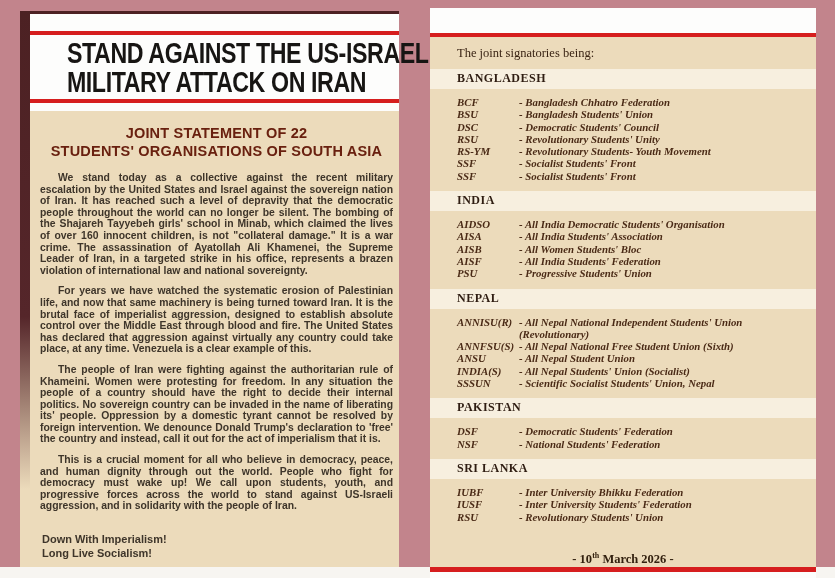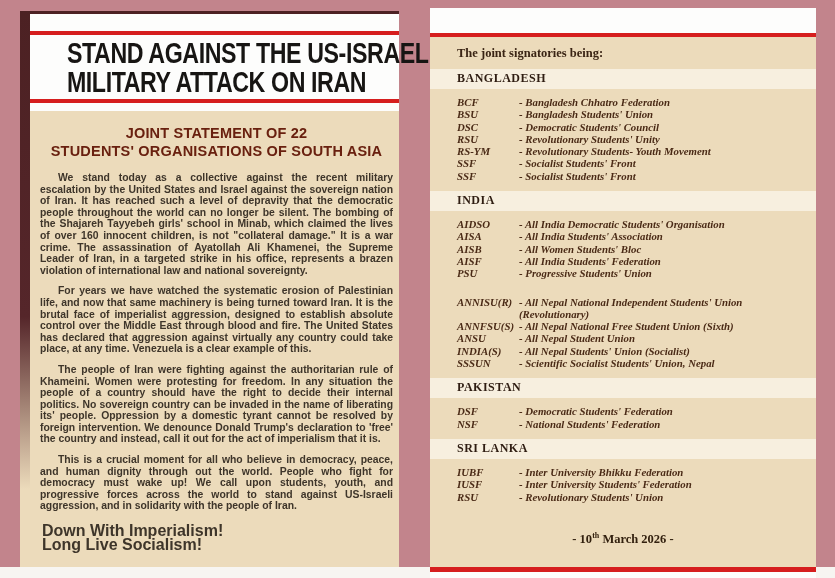--- a/index.html
+++ b/index.html
@@ -33,32 +33,32 @@
     padding:8px 6px 8px 20px;overflow:hidden;
   }
   .subtitle{
     color:var(--maroon_heading,#69200f);text-align:center;font-weight:bold;
     font-size:14.5px;line-height:17.5px;margin:6px 0 12px;letter-spacing:0.2px;
   }
   .para{
     font-size:10.4px;font-weight:bold;line-height:11.6px;color:var(--body_ink,#3e352a);
     text-align:justify;text-indent:18px;margin:0 0 9px;
   }
-  .slogans{margin-top:12px;font-weight:bold;color:var(--body_ink,#3e352a);
-    font-size:16px;line-height:14px;padding-left:2px;}
+  .slogans{margin-top:20px;font-weight:bold;color:var(--body_ink,#3e352a);
+    font-size:11px;line-height:14px;padding-left:2px;}
 
   
   .page-right{
     position:absolute;left:430px;top:8px;width:386px;height:570px;
     background:#fdfdfc;display:flex;flex-direction:column;
   }
   .rp-white-top{height:25px;flex:0 0 auto;}
   .rp-tan{flex:1 1 auto;background:var(--page_tan,#ecdbbb);overflow:hidden;}
   .sign-header{
-    font-family:"Liberation Serif",serif;font-weight:bold;font-size:12.5px;
+    font-family:"Liberation Serif",serif;font-weight:normal;font-size:12.5px;
     color:#3a2414;padding:9px 0 8px 27px;
   }
   .country-band{
     background:var(--band_cream,#f7efdf);font-family:"Liberation Serif",serif;
     font-weight:bold;font-size:12px;color:#2f1d12;
     padding:2px 0 3px 27px;letter-spacing:0.5px;
   }
   .entry-list{padding:7px 8px 9px 27px;}
   .entry-row{
     display:flex;font-family:"Liberation Serif",serif;font-style:italic;font-weight:bold;
@@ -164,20 +164,21 @@
           </div>
           <div class="entry-row">
             <span class="entry-abbr">AISF</span>
             <span class="entry-name">- All India Students' Federation</span>
           </div>
           <div class="entry-row">
             <span class="entry-abbr">PSU</span>
             <span class="entry-name">- Progressive Students' Union</span>
           </div>
         </div>
+        <div class="country-band">NEPAL</div>
         <div class="entry-list">
           <div class="entry-row">
             <span class="entry-abbr">ANNISU(R)</span>
             <span class="entry-name">- All Nepal National Independent Students' Union (Revolutionary)</span>
           </div>
           <div class="entry-row">
             <span class="entry-abbr">ANNFSU(S)</span>
             <span class="entry-name">- All Nepal National Free Student Union (Sixth)</span>
           </div>
           <div class="entry-row">

